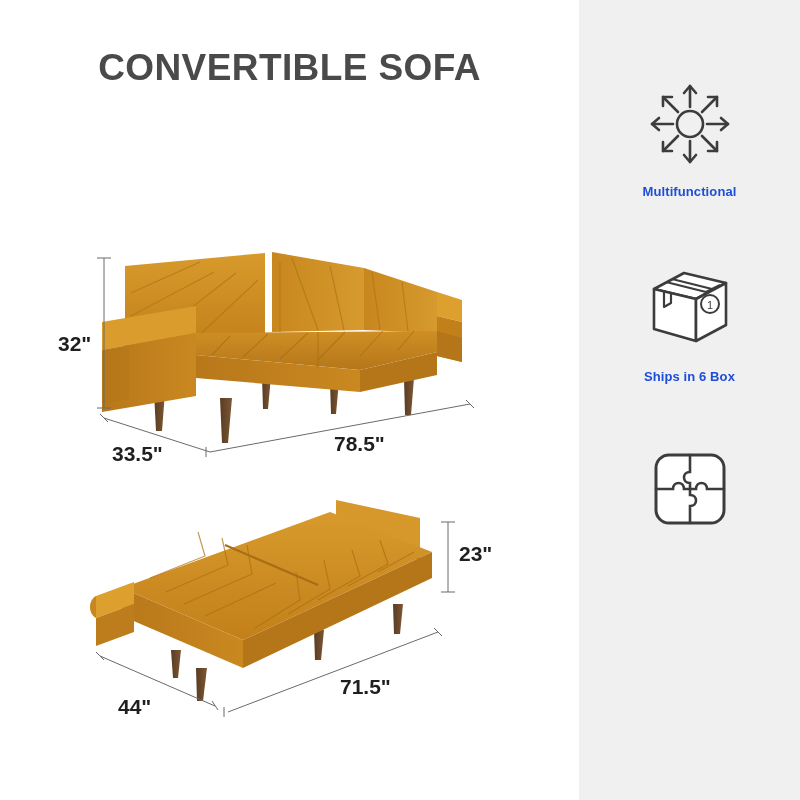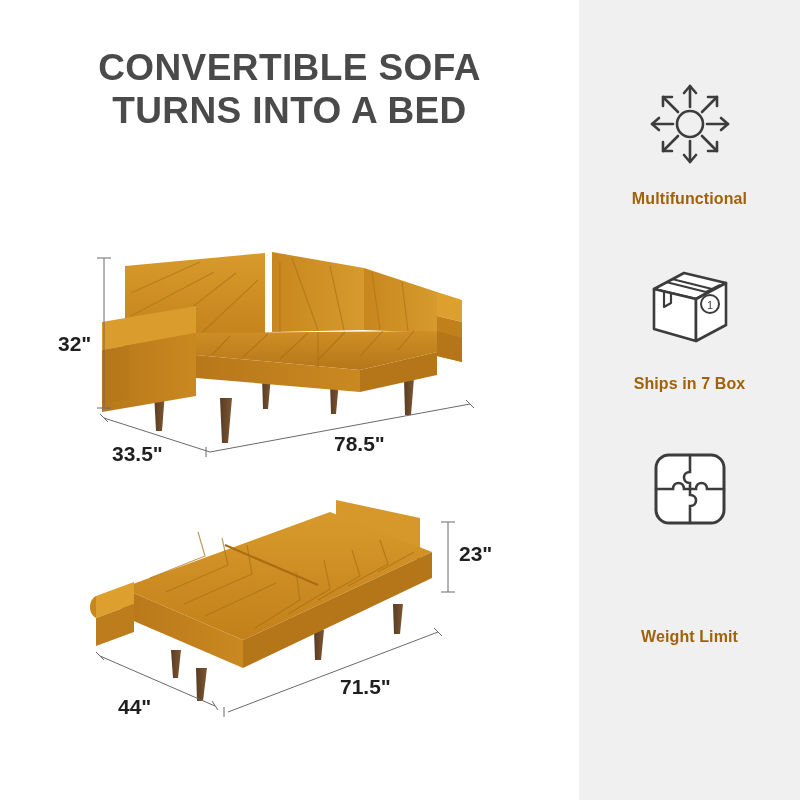--- a/index.html
+++ b/index.html
@@ -59,24 +59,24 @@
     width: 221px;
     text-align: center;
   }
   .feature-icon {
     height: 92px;
     display: flex;
     align-items: center;
     justify-content: center;
   }
   .feature-label {
-    margin-top: 20px;
-    font-size: 16px;
+    margin-top: 14px;
+    font-size: 13px;
     font-weight: bold;
-    color: #a16207;
+    color: #1d4ed8;
     letter-spacing: 0.1px;
     font-family: "Liberation Sans", sans-serif;
   }
   #feature-0 { top: 78px; }
   #feature-1 { top: 263px; }
   #feature-2 { top: 443px; }
   #feature-3 { top: 608px; }
 
   
   .dim-label {
@@ -103,21 +103,20 @@
 </style>
 </head>
 <body>
 
 <div id="page">
 
   <div id="left-panel">
 
     <div id="headline">
       <span class="line">CONVERTIBLE SOFA</span>
-      <span class="line">TURNS INTO A BED</span>
     </div>
 
     <svg class="product-svg" width="579" height="800" viewBox="0 0 579 800">
       <defs>
         <linearGradient id="fabA" x1="0" y1="0" x2="0" y2="1">
           <stop offset="0%" stop-color="#d89a2c"></stop>
           <stop offset="100%" stop-color="#c3801a"></stop>
         </linearGradient>
         <linearGradient id="fabB" x1="0" y1="0" x2="1" y2="0">
           <stop offset="0%" stop-color="#c8871e"></stop>
@@ -319,21 +318,21 @@
             <path d="M22,13 L62,23 L76,16"></path>
             <path d="M28,10 L68,20"></path>
 
             <path d="M20,23 L20,38 L27,34 L27,25"></path>
           </g>
 
           <circle cx="66" cy="35" r="9" fill="#ffffff" stroke="#3c3c3c" stroke-width="2"></circle>
           <text x="66" y="39.5" text-anchor="middle" font-family="Liberation Sans, sans-serif" font-size="11" fill="#3c3c3c">1</text>
         </svg>
       </div>
-      <div class="feature-label">Ships in 7 Box</div>
+      <div class="feature-label">Ships in 6 Box</div>
     </div>
 
     <div class="feature" id="feature-2">
       <div class="feature-icon">
         <svg width="78" height="78" viewBox="0 0 78 78">
           <g stroke="#3c3c3c" stroke-width="3" fill="#ffffff" stroke-linejoin="round">
             <rect x="5" y="5" width="68" height="68" rx="13" ry="13"></rect>
           </g>
           <g stroke="#3c3c3c" stroke-width="2.6" fill="none" stroke-linecap="round">
 
@@ -341,16 +340,15 @@
             <path d="M39,39 L39,45 C47,45 47,56 39,56 L39,73"></path>
 
             <path d="M5,39 L22,39 C22,31 33,31 33,39 L39,39"></path>
             <path d="M39,39 L45,39 C45,31 56,31 56,39 L73,39"></path>
           </g>
         </svg>
       </div>
     </div>
 
     <div class="feature" id="feature-3">
-      <div class="feature-label">Weight Limit</div>
     </div>
   </div>
 </div>
 
 </body></html>

